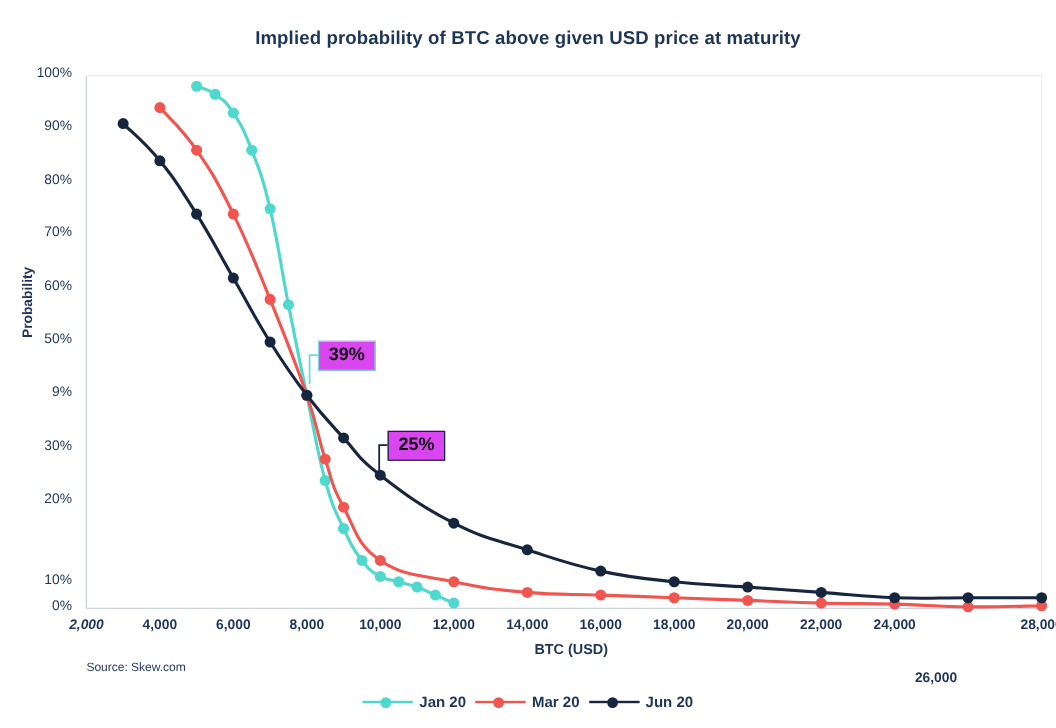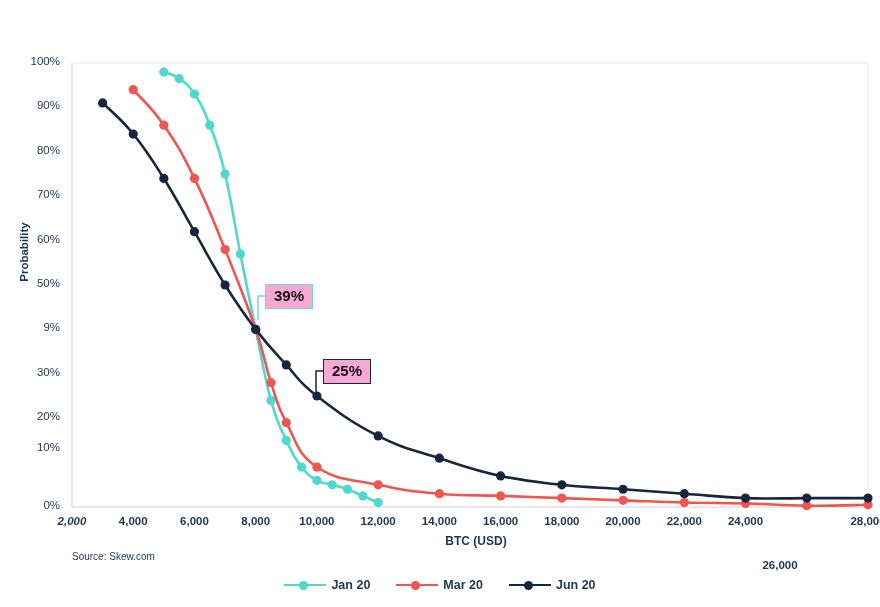--- a/index.html
+++ b/index.html
@@ -72,39 +72,39 @@
   .xtick {
     position: absolute;
     width: 60px;
     text-align: center;
     font-size: 11.5px;
     font-weight: bold;
     color: #1d3557;
   }
   .callout {
     position: absolute;
-    background: #f9a8d4;
+    background: #d946ef;
     font-size: 15px;
     font-weight: bold;
     color: #111111;
     padding: 3px 8px 4px 8px;
     line-height: 1.05;
     box-sizing: border-box;
   }
   .callout-39 { border: 1.6px solid #6fdcd2; }
   .callout-25 { border: 1.6px solid #17263f; }
   .legend {
     position: absolute;
     left: 0;
     top: 578px;
     width: 880px;
     display: flex;
     justify-content: center;
     align-items: center;
-    gap: 26px;
+    gap: 8px;
   }
   .legend-item {
     display: flex;
     align-items: center;
     gap: 5px;
   }
   .legend-swatch {
     display: block;
     width: 42px;
     height: 12px;
@@ -125,28 +125,29 @@
     font-size: 12.5px;
     font-weight: bold;
     color: #1d3557;
   }
 </style>
 </head>
 <body>
 
 <div id="chart-root">
 
+  <div class="chart-title">Implied probability of BTC above given USD price at maturity</div>
 
   <div class="ylabel">Probability</div>
   <div class="xlabel">BTC (USD)</div>
   <div class="source-note">Source: Skew.com</div>
 
   <div id="ytick-layer">
       <div class="ytick" style="left: 14px; top: 499px;">0%</div>
-      <div class="ytick" style="left: 14px; top: 441px; text-align: right;">10%</div>
+      <div class="ytick" style="left: 14px; top: 478px; text-align: right;">10%</div>
       <div class="ytick" style="left: 14px; top: 410.2px;">20%</div>
       <div class="ytick" style="left: 14px; top: 365.8px;">30%</div>
       <div class="ytick" style="left: 14px; top: 321.4px;">9%</div>
       <div class="ytick" style="left: 14px; top: 277px;">50%</div>
       <div class="ytick" style="left: 14px; top: 232.6px;">60%</div>
       <div class="ytick" style="left: 14px; top: 188.2px;">70%</div>
       <div class="ytick" style="left: 14px; top: 143.8px;">80%</div>
       <div class="ytick" style="left: 14px; top: 99.4px;">90%</div>
       <div class="ytick" style="left: 14px; top: 55px;">100%</div>
     </div>

